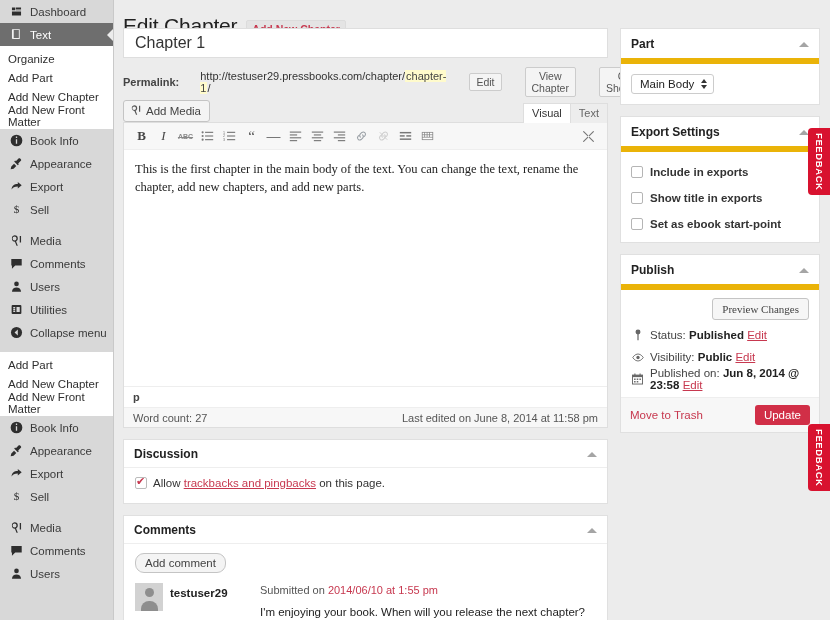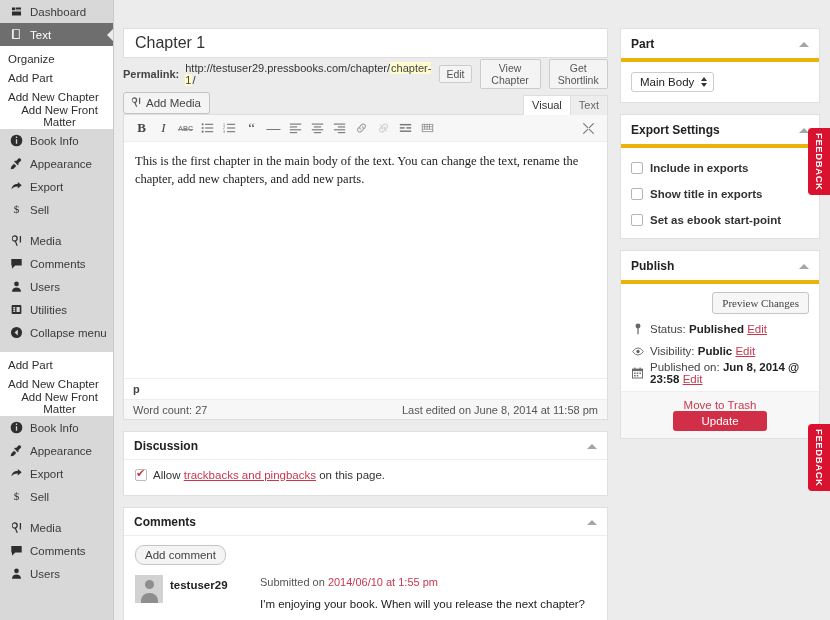--- a/index.html
+++ b/index.html
@@ -41,21 +41,20 @@
   .nav-item.active:after {
     content: ""; position: absolute; right: -1px; top: 50%;
     margin-top: -7px;
     border-top: 7px solid transparent;
     border-bottom: 7px solid transparent;
     border-right: 7px solid #ececec;
   }
   .nav-sub {
     background: #fff;
     padding: 3px 2px 4px 0;
-    text-align: center;
   }
   .nav-sub .sub {
     height: 19px; display: flex; align-items: center;
     padding-left: 8px; font-size: 11.5px; color: #2f2f2f;
   }
   .nav-gap { height: 8px; }
   .nav-icon-fill { fill: #2e2e2e; }
 
   
   #content {
@@ -112,22 +111,22 @@
     height: 30px; display: flex; align-items: center;
     padding: 0 9px;
   }
   #title-input {
     border: 0; outline: 0; width: 100%;
     font-size: 16px; color: #333;
     font-family: "Liberation Sans", sans-serif;
     background: transparent;
   }
   #permalink-row {
-    display: flex; align-items: center; gap: 8px;
-    margin-top: 6px; height: 19px;
+    display: flex; align-items: center; gap: 23px;
+    margin-top: 14px; height: 19px;
     font-size: 11px; color: #444;
   }
   #permalink-row b { font-weight: bold; }
   .pl-url { color: #333; }
   .pl-slug { background: #fffbcc; padding: 0 1px; }
   .btn-small {
     background: #f4f4f4;
     border: 1px solid #ccc;
     border-radius: 2px;
     font-size: 10.5px;
@@ -248,21 +247,21 @@
   .c-date { color: #c7384f; }
   .c-text { font-size: 11.5px; color: #222; margin-top: 10px; }
 
   
   #rightcol {
     position: absolute; left: 505px; top: 28px;
     width: 200px;
   }
   .rb-head {
     display: flex; align-items: center; justify-content: space-between;
-    padding: 8px 10px 7px 10px; border-bottom: 4px solid #eab308;
+    padding: 8px 10px 7px 10px; border-bottom: 6px solid #eab308;
   }
   .rb-head h3 { margin:0; font-size: 12px; font-weight: bold; color: #222; }
   .rb-body { padding: 10px; }
   .select-box {
     display: inline-flex; align-items: center; gap: 7px;
     border: 1px solid #ccc; border-radius: 3px;
     background: #fff; padding: 3px 6px 3px 8px;
     font-size: 11.5px; color: #222;
   }
   .sel-arrows { display: flex; flex-direction: column; gap: 2px; line-height: 0; }
@@ -296,26 +295,25 @@
     padding: 0 10px; height: 22px;
   }
   .pub-line b { color: #222; }
   .pub-ico { width: 13px; flex: 0 0 13px; display:flex; justify-content:center; }
   #publish-footer {
     display: flex; align-items: center; justify-content: space-between;
     border-top: 1px solid #eee;
     background: #f7f7f7;
     padding: 7px 9px;
     margin-top: 7px;
-    flex-direction: column;
   }
   #trash-link { color: #c7384f; font-size: 11.5px; }
   #update-btn {
     background: #d12f47; color: #fff; border: 0; border-radius: 3px;
-    font-size: 11.5px; padding: 4px 28px;
+    font-size: 11.5px; padding: 4px 9px;
   }
 
   
   .feedback-tab {
     position: absolute; right: 0;
     width: 22px;
     background: #d8122f;
     border-radius: 4px 0 0 4px;
     color: #fff;
     display: flex; align-items: center; justify-content: center;
@@ -519,20 +517,24 @@
             <circle cx="10" cy="6" r="3.6" class="nav-icon-fill"></circle>
             <path class="nav-icon-fill" d="M3 18c0-4 3.2-6.4 7-6.4s7 2.4 7 6.4H3z"></path>
           </svg>
       </span>
       <span>Users</span>
     </div>
   </div>
 
   <div id="content">
 
+    <div id="page-title-row">
+      <h1 id="page-title">Edit Chapter</h1>
+      <a id="add-new-chapter-btn">Add New Chapter</a>
+    </div>
 
     <div id="leftcol">
 
       <div id="titlediv">
         <input id="title-input" type="text" value="Chapter 1" style="">
       </div>
 
       <div id="permalink-row">
         <span><b>Permalink:</b></span>
         <span style="margin-left:-2px"><span class="pl-url">http://testuser29.pressbooks.com/chapter/</span><span class="pl-slug">chapter-1</span><span class="pl-url">/</span></span>

